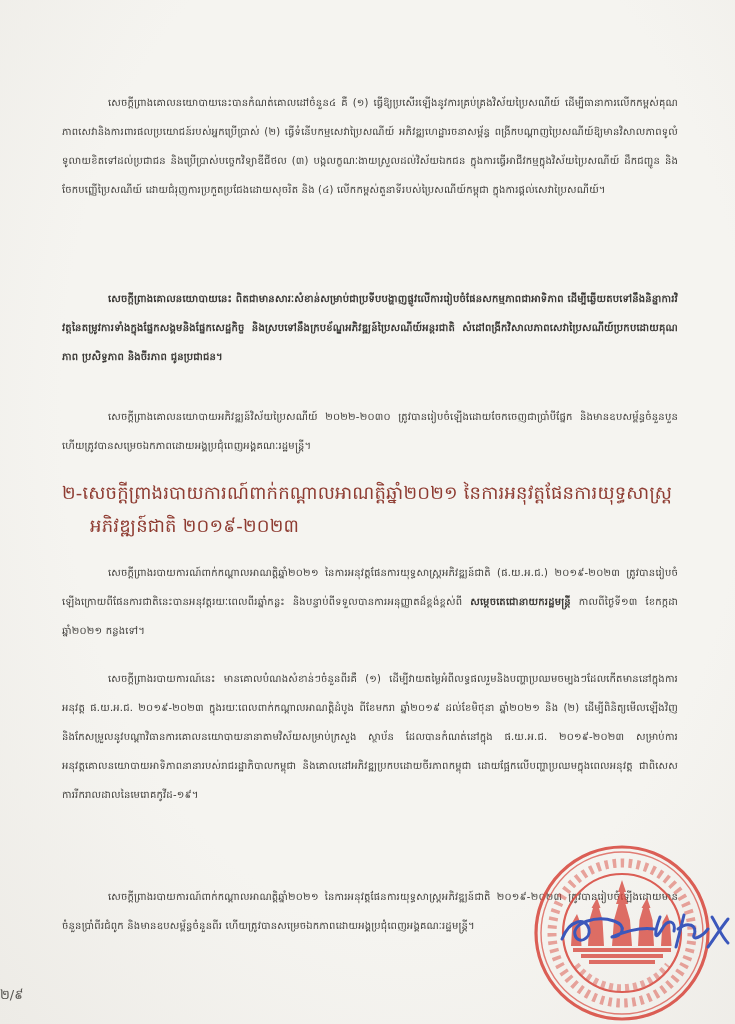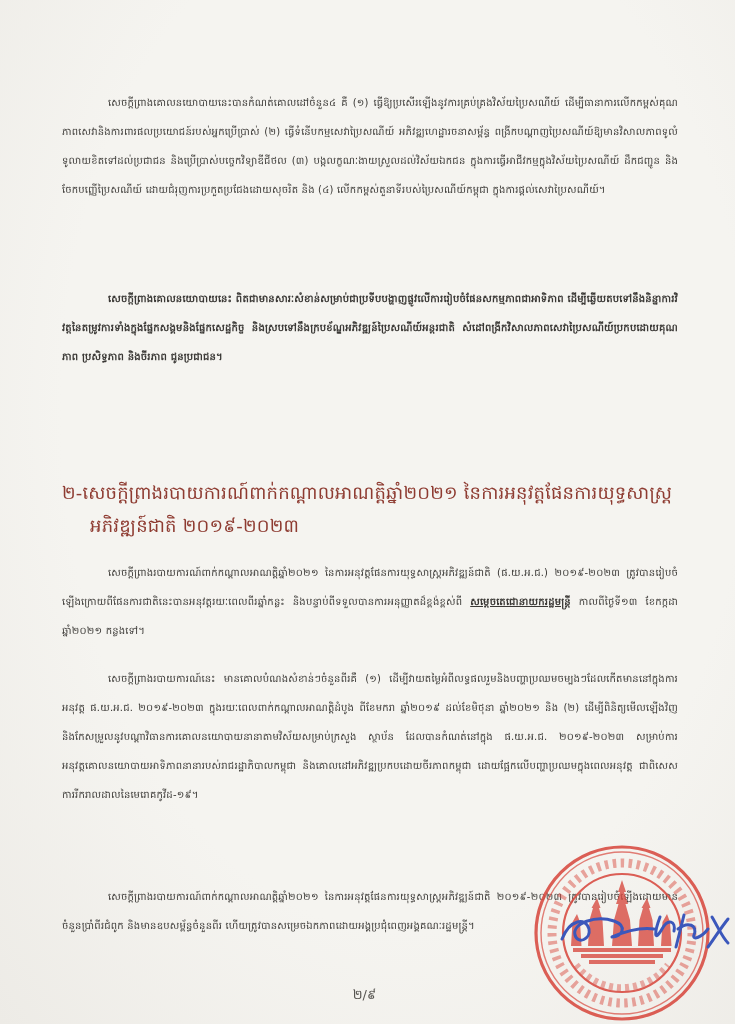--- a/index.html
+++ b/index.html
@@ -9,43 +9,44 @@
     overflow:hidden;
     font-family:"DejaVu Sans", sans-serif;
     box-shadow:0 0 6px rgba(0,0,0,.25);
   }
   .para{
     position:absolute;left:62px;width:616px;
     color:#3a3835;font-size:10px;line-height:29px;
     text-align:justify;text-indent:46px;overflow:hidden;
     letter-spacing:.2px;
   }
-  .bold-inline{font-weight:bold;text-decoration:underline;}
+  .bold-inline{font-weight:bold;}
   .heading{
     position:absolute;left:62px;width:620px;
     color:#8e3b31;font-weight:normal;font-size:18px;line-height:33px;
     padding-left:28px;text-indent:-28px;overflow:hidden;
     text-align:left;letter-spacing:.2px;
   }
   .page-number{
-    position:absolute;left:0;right:6px;top:986px;text-align:center;
+    position:absolute;left:0;right:6px;top:986px;text-align:left;
     color:#55534f;font-size:13px;
   }
   .stamp{position:absolute;left:531px;top:842px;width:182px;height:182px;opacity:.88;}
   .signature{position:absolute;left:556px;top:903px;width:178px;height:58px;}
 </style>
 </head>
 <body>
 
 <div class="page">
 
   <p class="para" style="top:78px;height:196px;"><span>សេចក្តីព្រាងគោលនយោបាយនេះបានកំណត់គោលដៅចំនួន៤ គឺ (១) ធ្វើឱ្យប្រសើរឡើងនូវការគ្រប់គ្រងវិស័យប្រៃសណីយ៍ ដើម្បីធានាការលើកកម្ពស់គុណភាពសេវានិងការពារផលប្រយោជន៍របស់អ្នកប្រើប្រាស់ (២) ធ្វើទំនើបកម្មសេវាប្រៃសណីយ៍ អភិវឌ្ឍហេដ្ឋារចនាសម្ព័ន្ធ ពង្រីកបណ្តាញប្រៃសណីយ៍ឱ្យមានវិសាលភាពទូលំទូលាយខិតទៅដល់ប្រជាជន និងប្រើប្រាស់បច្ចេកវិទ្យាឌីជីថល (៣) បង្កលក្ខណៈងាយស្រួលដល់វិស័យឯកជន ក្នុងការធ្វើអាជីវកម្មក្នុងវិស័យប្រៃសណីយ៍ ដឹកជញ្ជូន និងចែកបញ្ញើប្រៃសណីយ៍ ដោយជំរុញការប្រកួតប្រជែងដោយសុចរិត និង (៤) លើកកម្ពស់តួនាទីរបស់ប្រៃសណីយ៍កម្ពុជា ក្នុងការផ្តល់សេវាប្រៃសណីយ៍។</span></p>
 
   <p class="para" style="top:274px;height:116px;font-weight:bold;"><span>សេចក្តីព្រាងគោលនយោបាយនេះ ពិតជាមានសារៈសំខាន់សម្រាប់ជាប្រទីបបង្ហាញផ្លូវលើការរៀបចំផែនសកម្មភាពជាអាទិភាព ដើម្បីឆ្លើយតបទៅនឹងនិន្នាការវិវត្តនៃតម្រូវការទាំងក្នុងផ្នែកសង្គមនិងផ្នែកសេដ្ឋកិច្ច និងស្របទៅនឹងក្របខ័ណ្ឌអភិវឌ្ឍន៍ប្រៃសណីយ៍អន្តរជាតិ សំដៅពង្រីកវិសាលភាពសេវាប្រៃសណីយ៍ប្រកបដោយគុណភាព ប្រសិទ្ធភាព និងចីរភាព ជូនប្រជាជន។</span></p>
 
+  <p class="para" style="top:392px;height:86px;"><span>សេចក្តីព្រាងគោលនយោបាយអភិវឌ្ឍន៍វិស័យប្រៃសណីយ៍ ២០២២-២០៣០ ត្រូវបានរៀបចំឡើងដោយចែកចេញជាប្រាំបីផ្នែក និងមានឧបសម្ព័ន្ធចំនួនបួន ហើយត្រូវបានសម្រេចឯកភាពដោយអង្គប្រជុំពេញអង្គគណៈរដ្ឋមន្ត្រី។</span></p>
 
   <h2 class="heading" style="top:476px;height:70px;margin:0;">២-សេចក្តីព្រាងរបាយការណ៍ពាក់កណ្តាលអាណត្តិឆ្នាំ២០២១ នៃការអនុវត្តផែនការយុទ្ធសាស្ត្រអភិវឌ្ឍន៍ជាតិ ២០១៩-២០២៣</h2>
 
   <p class="para" style="top:548px;height:104px;"><span>សេចក្តីព្រាងរបាយការណ៍ពាក់កណ្តាលអាណត្តិឆ្នាំ២០២១ នៃការអនុវត្តផែនការយុទ្ធសាស្ត្រអភិវឌ្ឍន៍ជាតិ (ផ.យ.អ.ជ.) ២០១៩-២០២៣ ត្រូវបានរៀបចំឡើងក្រោយពីផែនការជាតិនេះបានអនុវត្តរយៈពេលពីរឆ្នាំកន្លះ និងបន្ទាប់ពីទទួលបានការអនុញ្ញាតដ៏ខ្ពង់ខ្ពស់ពី </span><span class="bold-inline">សម្តេចតេជោនាយករដ្ឋមន្ត្រី</span><span> កាលពីថ្ងៃទី១៣ ខែកក្កដា ឆ្នាំ២០២១ កន្លងទៅ។</span></p>
 
   <p class="para" style="top:654px;height:216px;"><span>សេចក្តីព្រាងរបាយការណ៍នេះ មានគោលបំណងសំខាន់ៗចំនួនពីរគឺ (១) ដើម្បីវាយតម្លៃអំពីលទ្ធផលរួមនិងបញ្ហាប្រឈមចម្បងៗដែលកើតមាននៅក្នុងការអនុវត្ត ផ.យ.អ.ជ. ២០១៩-២០២៣ ក្នុងរយៈពេលពាក់កណ្តាលអាណត្តិដំបូង ពីខែមករា ឆ្នាំ២០១៩ ដល់ខែមិថុនា ឆ្នាំ២០២១ និង (២) ដើម្បីពិនិត្យមើលឡើងវិញនិងកែសម្រួលនូវបណ្តាវិធានការគោលនយោបាយនានាតាមវិស័យសម្រាប់ក្រសួង ស្ថាប័ន ដែលបានកំណត់នៅក្នុង ផ.យ.អ.ជ. ២០១៩-២០២៣ សម្រាប់ការអនុវត្តគោលនយោបាយអាទិភាពនានារបស់រាជរដ្ឋាភិបាលកម្ពុជា និងគោលដៅអភិវឌ្ឍប្រកបដោយចីរភាពកម្ពុជា ដោយផ្អែកលើបញ្ហាប្រឈមក្នុងពេលអនុវត្ត ជាពិសេសការរីករាលដាលនៃមេរោគកូវីដ-១៩។</span></p>
 
   <p class="para" style="top:872px;height:92px;"><span>សេចក្តីព្រាងរបាយការណ៍ពាក់កណ្តាលអាណត្តិឆ្នាំ២០២១ នៃការអនុវត្តផែនការយុទ្ធសាស្ត្រអភិវឌ្ឍន៍ជាតិ ២០១៩-២០២៣ ត្រូវបានរៀបចំឡើងដោយមានចំនួនប្រាំពីរជំពូក និងមានឧបសម្ព័ន្ធចំនួនពីរ ហើយត្រូវបានសម្រេចឯកភាពដោយអង្គប្រជុំពេញអង្គគណៈរដ្ឋមន្ត្រី។</span></p>
 
   <svg class="stamp" viewBox="0 0 182 182">

